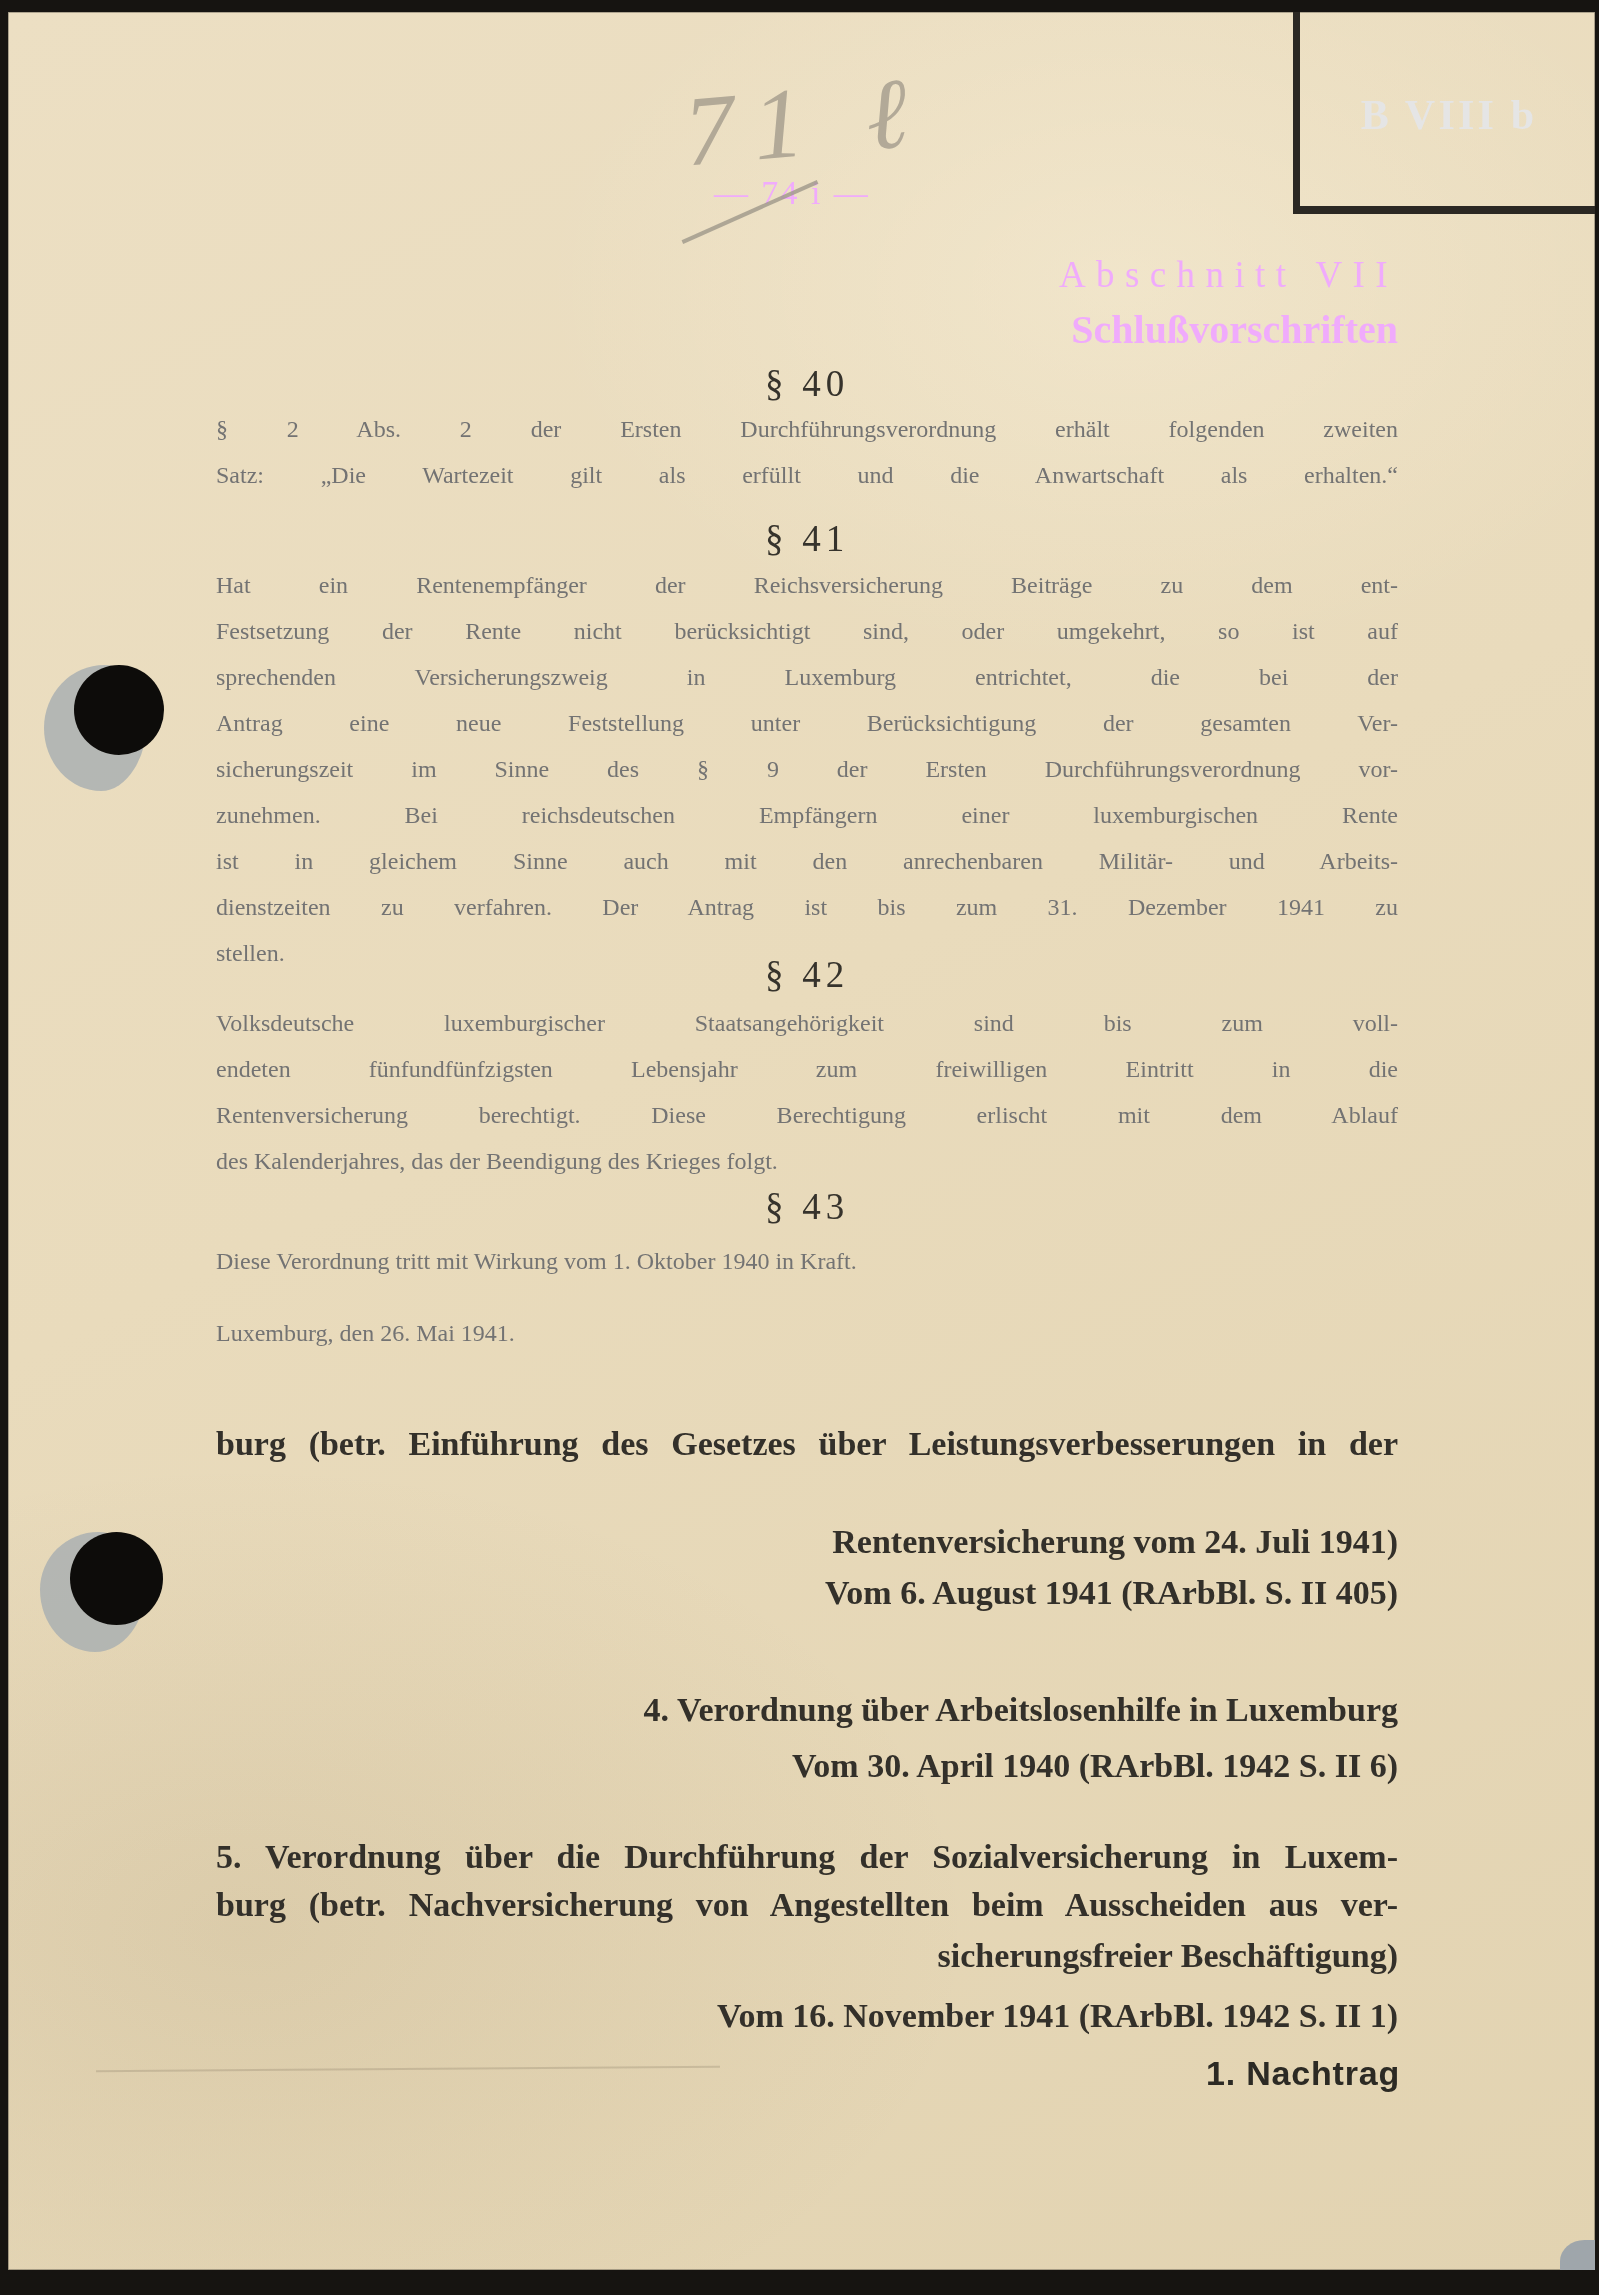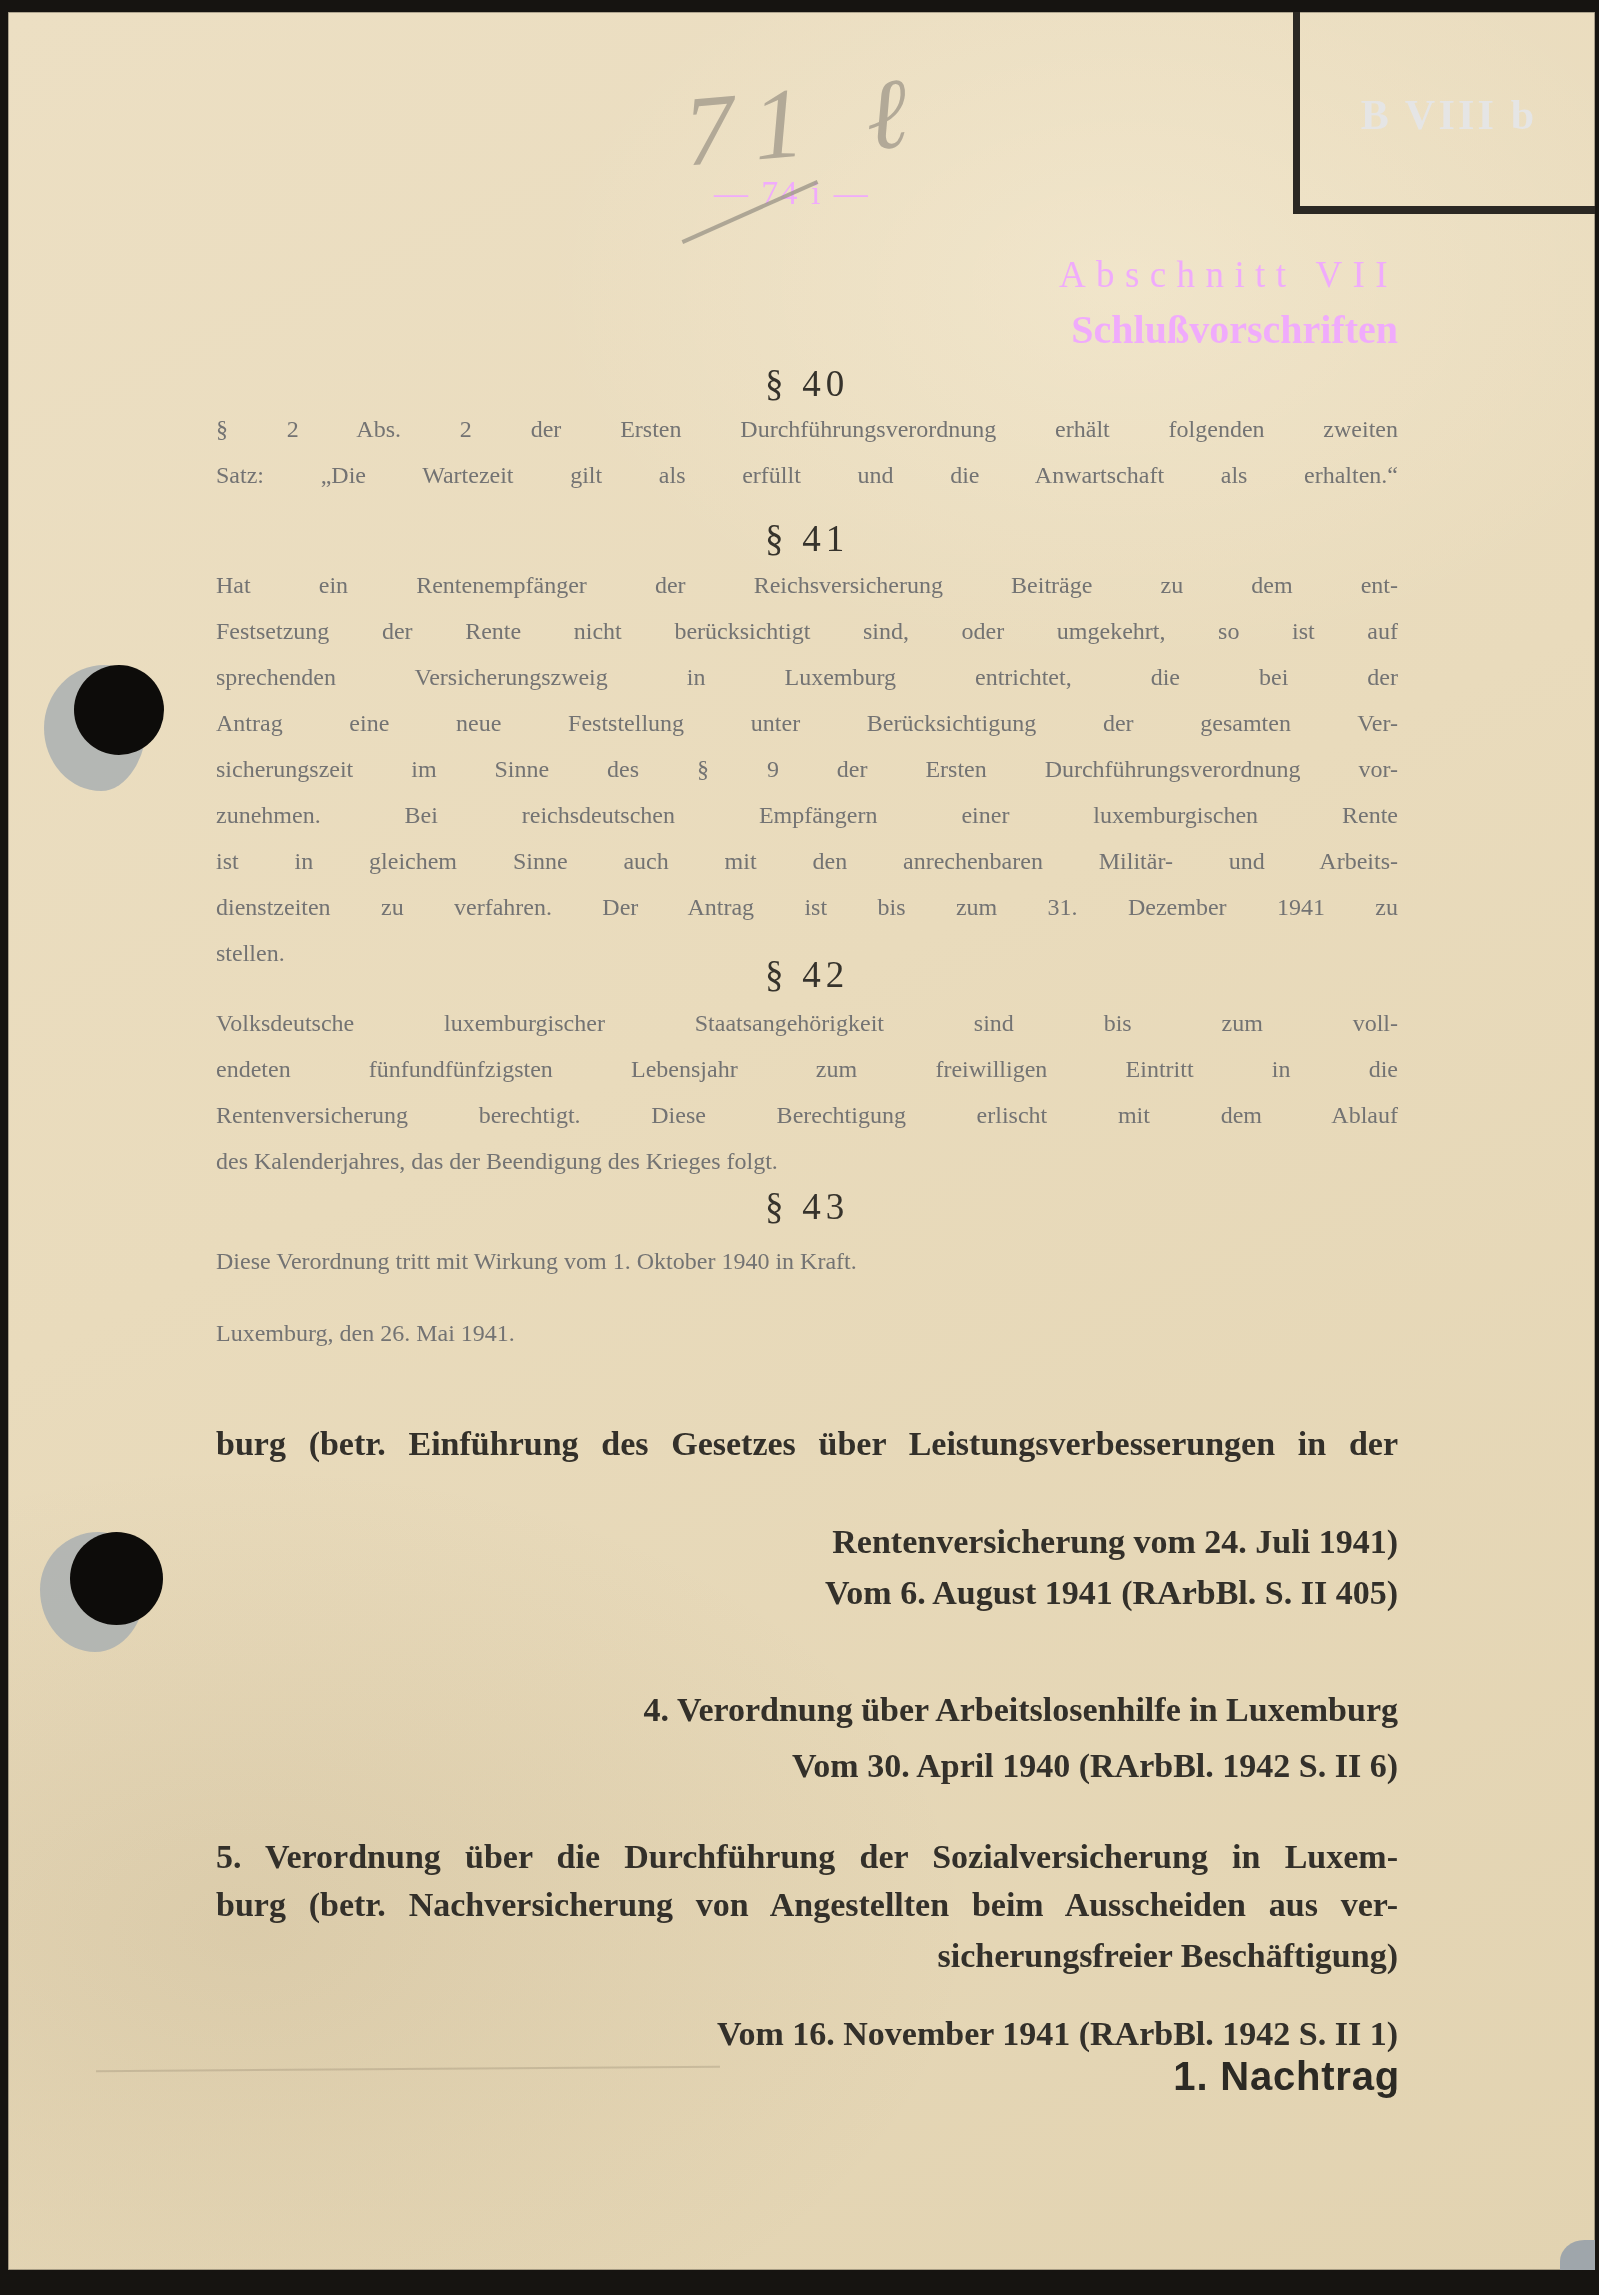--- a/index.html
+++ b/index.html
@@ -30,21 +30,21 @@
     left:1293px;top:0;width:298px;height:206px;
     border-left:7.2px solid #2b2823;border-bottom:8.8px solid #2b2823;
     display:flex;align-items:center;justify-content:center;
   }
   .stamp-text{font-weight:bold;font-size:42px;letter-spacing:3.2px;color:#e5e5e5;padding-top:24px;}
   .pencil{color:#a49c8d;}
   .hole{position:absolute;border-radius:50%;background:#0d0c0a;}
   .hole-halo{position:absolute;background:#aab0b2;opacity:.85;}
   .edge{position:absolute;background:#161411;}
   .crease{position:absolute;height:1.6px;background:rgba(90,80,60,.18);}
-  .nachtrag{font-family:"Liberation Sans","DejaVu Sans",sans-serif;font-weight:bold;font-size:40px;color:#2c2a24;letter-spacing:0.8px;}
+  .nachtrag{font-family:"Liberation Sans","DejaVu Sans",sans-serif;font-weight:bold;font-size:34px;color:#2c2a24;letter-spacing:0.8px;}
 </style>
 </head>
 <body>
 
 <div class="paper"></div>
 
 <div class="abs stamp-box">
   <span class="stamp-text">B VIII b</span>
 </div>
 
@@ -95,21 +95,21 @@
 <div class="abs col bold-item center" style="top:1569px;">Vom 6. August 1941 (RArbBl. S. II 405)</div>
 
 <div class="abs col bold-item center" style="top:1686px;">4. Verordnung über Arbeitslosenhilfe in Luxemburg</div>
 <div class="abs col bold-item center" style="top:1742px;">Vom 30. April 1940 (RArbBl. 1942 S. II 6)</div>
 
 <div class="abs col bold-item jpara" style="top:1833px;">
     <div class="line">5. Verordnung über die Durchführung der Sozialversicherung in Luxem-</div>
     <div class="line">burg (betr. Nachversicherung von Angestellten beim Ausscheiden aus ver-</div>
   </div>
 <div class="abs col bold-item center" style="top:1932px;">sicherungsfreier Beschäftigung)</div>
-<div class="abs col bold-item center" style="top:1992px;margin-top:18px;">Vom 16. November 1941 (RArbBl. 1942 S. II 1)</div>
+<div class="abs col bold-item center" style="top:1992px;">Vom 16. November 1941 (RArbBl. 1942 S. II 1)</div>
 
 <div class="abs nachtrag" style="left:1160px;top:2054px;width:240px;text-align:right;">1. Nachtrag</div>
 
 <div class="crease" style="left:96px;top:2068px;width:624px;transform:rotate(-0.4deg);"></div>
 
 <div class="hole-halo" style="left:44px;top:665px;width:104px;height:126px;border-radius:58% 42% 45% 55%/50% 40% 60% 50%;"></div>
 <div class="hole" style="left:74px;top:665px;width:90px;height:90px;"></div>
 <div class="hole-halo" style="left:40px;top:1532px;width:106px;height:120px;border-radius:55% 45% 48% 52%/48% 45% 55% 52%;"></div>
 <div class="hole" style="left:70px;top:1532px;width:93px;height:93px;"></div>
 

